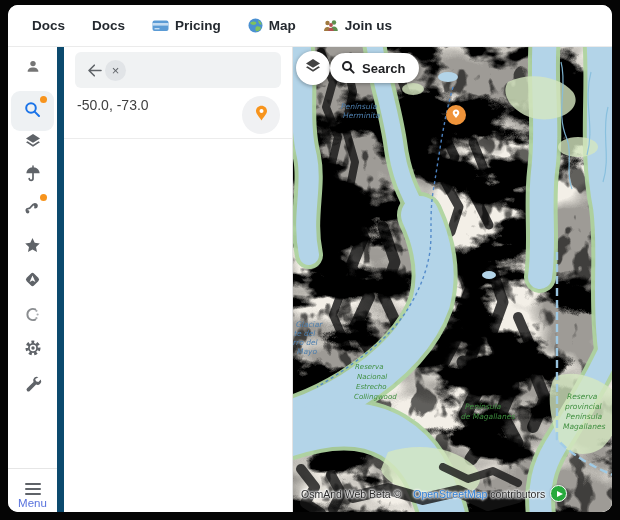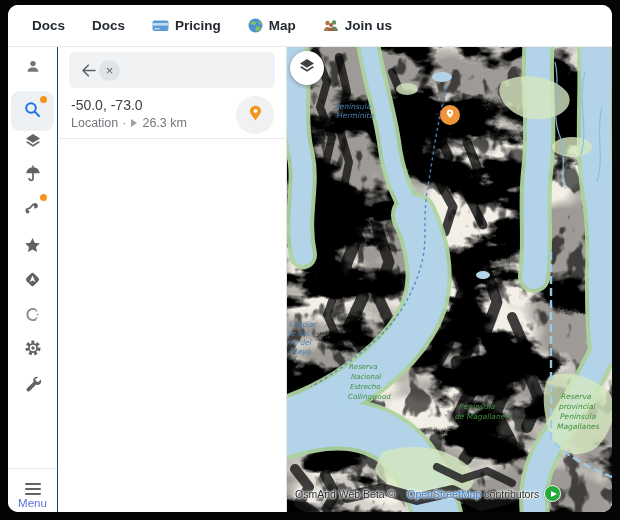--- a/index.html
+++ b/index.html
@@ -12,21 +12,21 @@
           border-bottom:1px solid #ebebeb;display:flex;align-items:center;padding-left:24px;
           box-sizing:border-box;z-index:30;}
   .brand{display:flex;align-items:center;gap:9px;margin-right:30px;}
   .brand-name{font-size:15px;font-weight:700;color:#1b1b1b;letter-spacing:.2px;}
   .nav-link{display:flex;align-items:flex-end;gap:6px;font-size:13.5px;font-weight:600;
             color:#24292f;margin-right:27px;cursor:pointer;}
   .nav-ico{display:inline-flex;align-items:center;}
   
   .content{position:absolute;top:42px;left:0;right:0;bottom:0;display:flex;}
   
-  .sidebar{width:49px;min-width:49px;background:#fff;border-right:1px solid #0c4a6e;
+  .sidebar{width:49px;min-width:49px;background:#fff;border-right:7px solid #0c4a6e;
            position:relative;z-index:20;}
   .side-icon{position:absolute;left:50%;transform:translateX(-50%);width:34px;height:34px;
              display:flex;align-items:center;justify-content:center;cursor:pointer;}
   .side-active-bg{position:absolute;left:3px;top:44px;width:43px;height:40px;background:#eef1f3;
              border-radius:9px;}
   .badge-dot{position:absolute;right:3px;top:2px;width:7px;height:7px;border-radius:50%;
              background:#f7941d;}
   .side-divider{position:absolute;left:0;right:0;top:421px;border-top:1px solid #e6e6e6;}
   .menu-label{position:absolute;left:0;right:0;top:450px;text-align:center;font-size:11.5px;
               color:#5872dd;cursor:pointer;}
@@ -241,26 +241,20 @@
             <path d="M15 8.5 H3 M3 8.5 L8.3 3.2 M3 8.5 L8.3 13.8" fill="none" stroke="#5f6368" stroke-width="1.6" stroke-linecap="round" stroke-linejoin="round"></path>
           </svg>
         </span>
         <div class="sb-close">
           <span>×</span>
         </div>
       </div>
 
       <div class="result">
         <div class="result-title">-50.0, -73.0</div>
-        <div class="result-sub">
-          <span>Location</span>
-          <span>·</span>
-          <span class="dir-tri"></span>
-          <span>26.3 km</span>
-        </div>
         <div class="result-avatar">
           <span>
             <svg width="19" height="19" viewBox="0 0 19 19">
               <path d="M9.5 1.8 C12.7 1.8 15 4.1 15 7.1 C15 9.9 12.4 12 9.5 16.4 C6.6 12 4 9.9 4 7.1 C4 4.1 6.3 1.8 9.5 1.8 Z" fill="#f7941d"></path>
               <circle cx="9.5" cy="6.9" r="2" fill="#ffffff"></circle>
             </svg>
           </span>
         </div>
       </div>
       <div class="panel-divider"></div>
@@ -391,20 +385,29 @@
       </svg>
 
       <div class="map-btn-layers">
         <span>
           <svg width="18" height="18" viewBox="0 0 18 18">
             <path d="M9 2 L16 6.4 9 10.8 2 6.4 Z" fill="#424242"></path>
             <path d="M3.6 9.3 L9 12.7 14.4 9.3 16 10.3 9 14.7 2 10.3 Z" fill="#424242"></path>
           </svg>
         </span>
       </div>
+      <div class="map-btn-search">
+        <span>
+          <svg width="14" height="14" viewBox="0 0 14 14">
+            <circle cx="6" cy="6" r="4" fill="none" stroke="#202124" stroke-width="2"></circle>
+            <line x1="9" y1="9" x2="12.6" y2="12.6" stroke="#202124" stroke-width="2" stroke-linecap="round"></line>
+          </svg>
+        </span>
+        <span>Search</span>
+      </div>
 
       <div class="map-marker">
         <span>
           <svg width="12" height="12" viewBox="0 0 16 16">
             <path d="M8 2 C10.6 2 12.4 3.8 12.4 6.3 C12.4 8.6 10.2 10.2 8 13.4 C5.8 10.2 3.6 8.6 3.6 6.3 C3.6 3.8 5.4 2 8 2 Z" fill="#ffffff"></path>
             <circle cx="8" cy="6.2" r="1.6" fill="#f0943a"></circle>
           </svg>
         </span>
       </div>
 

